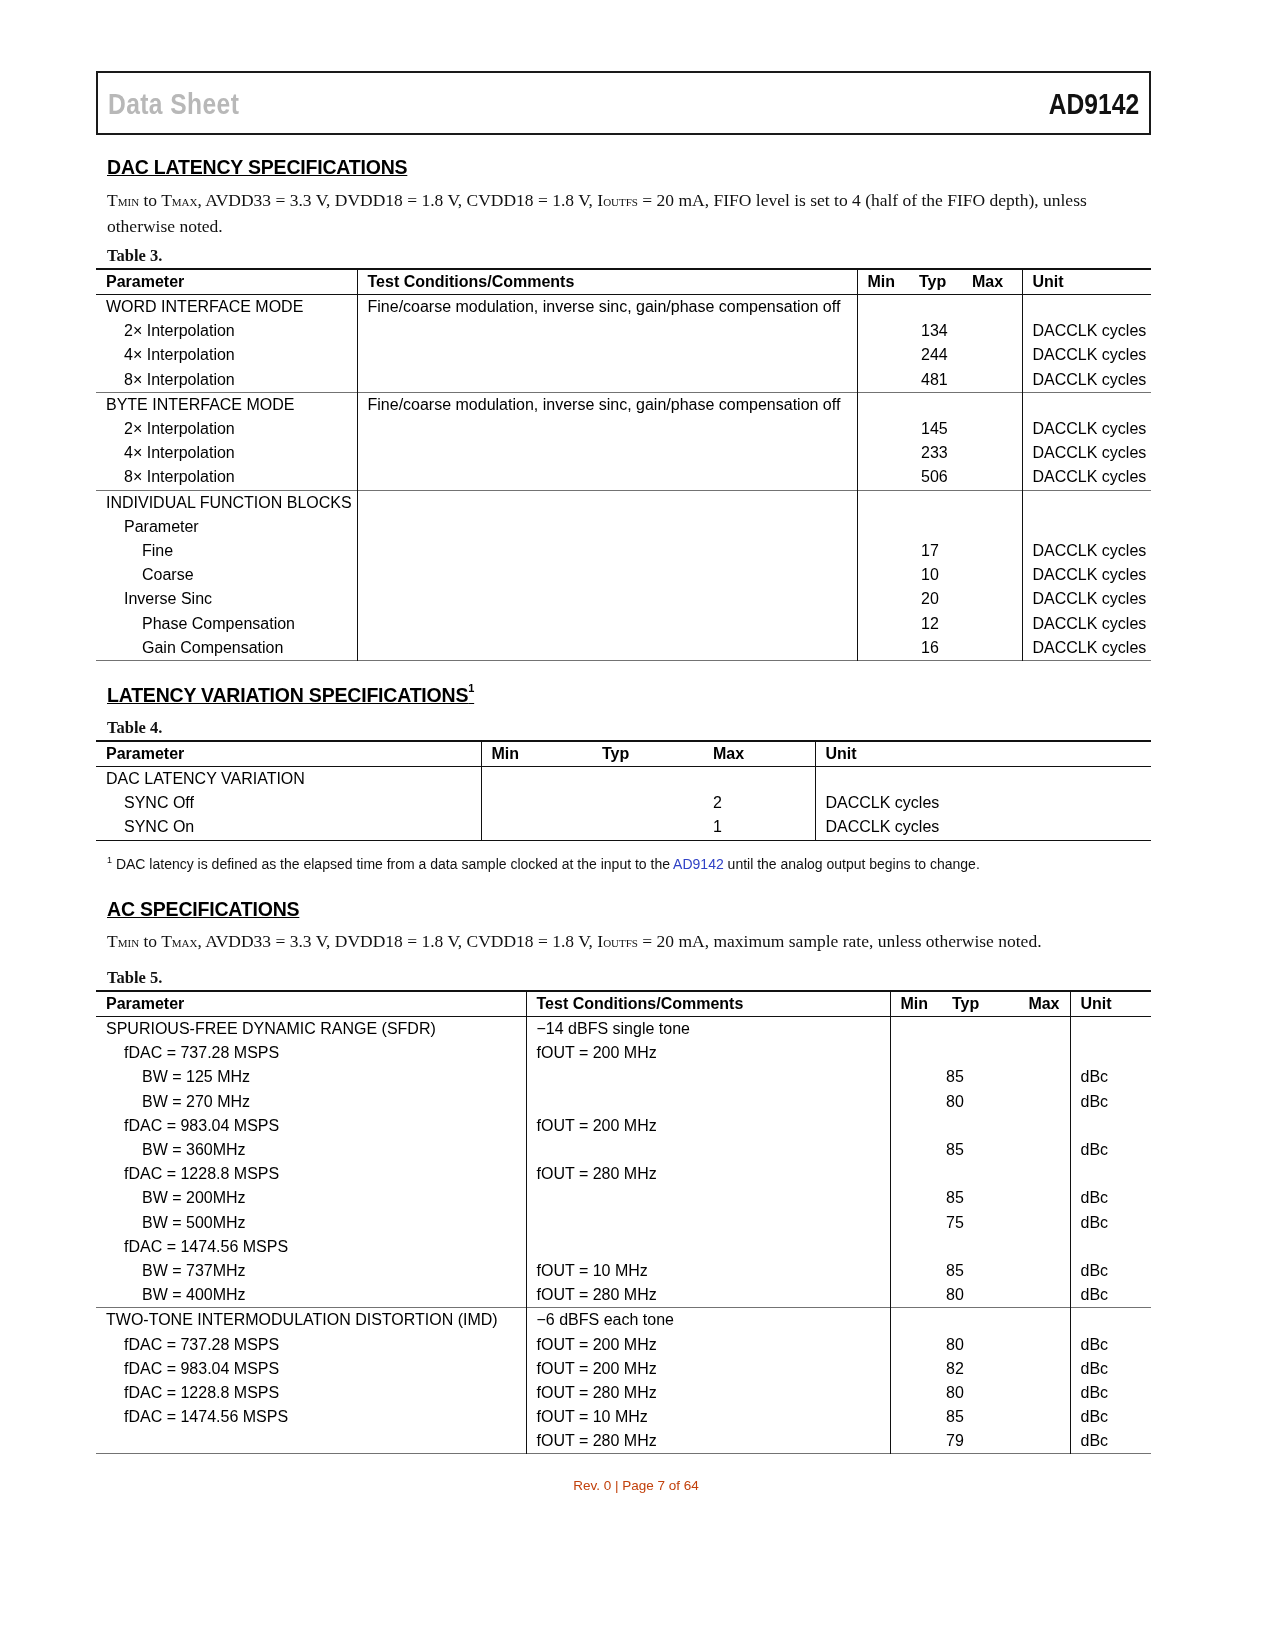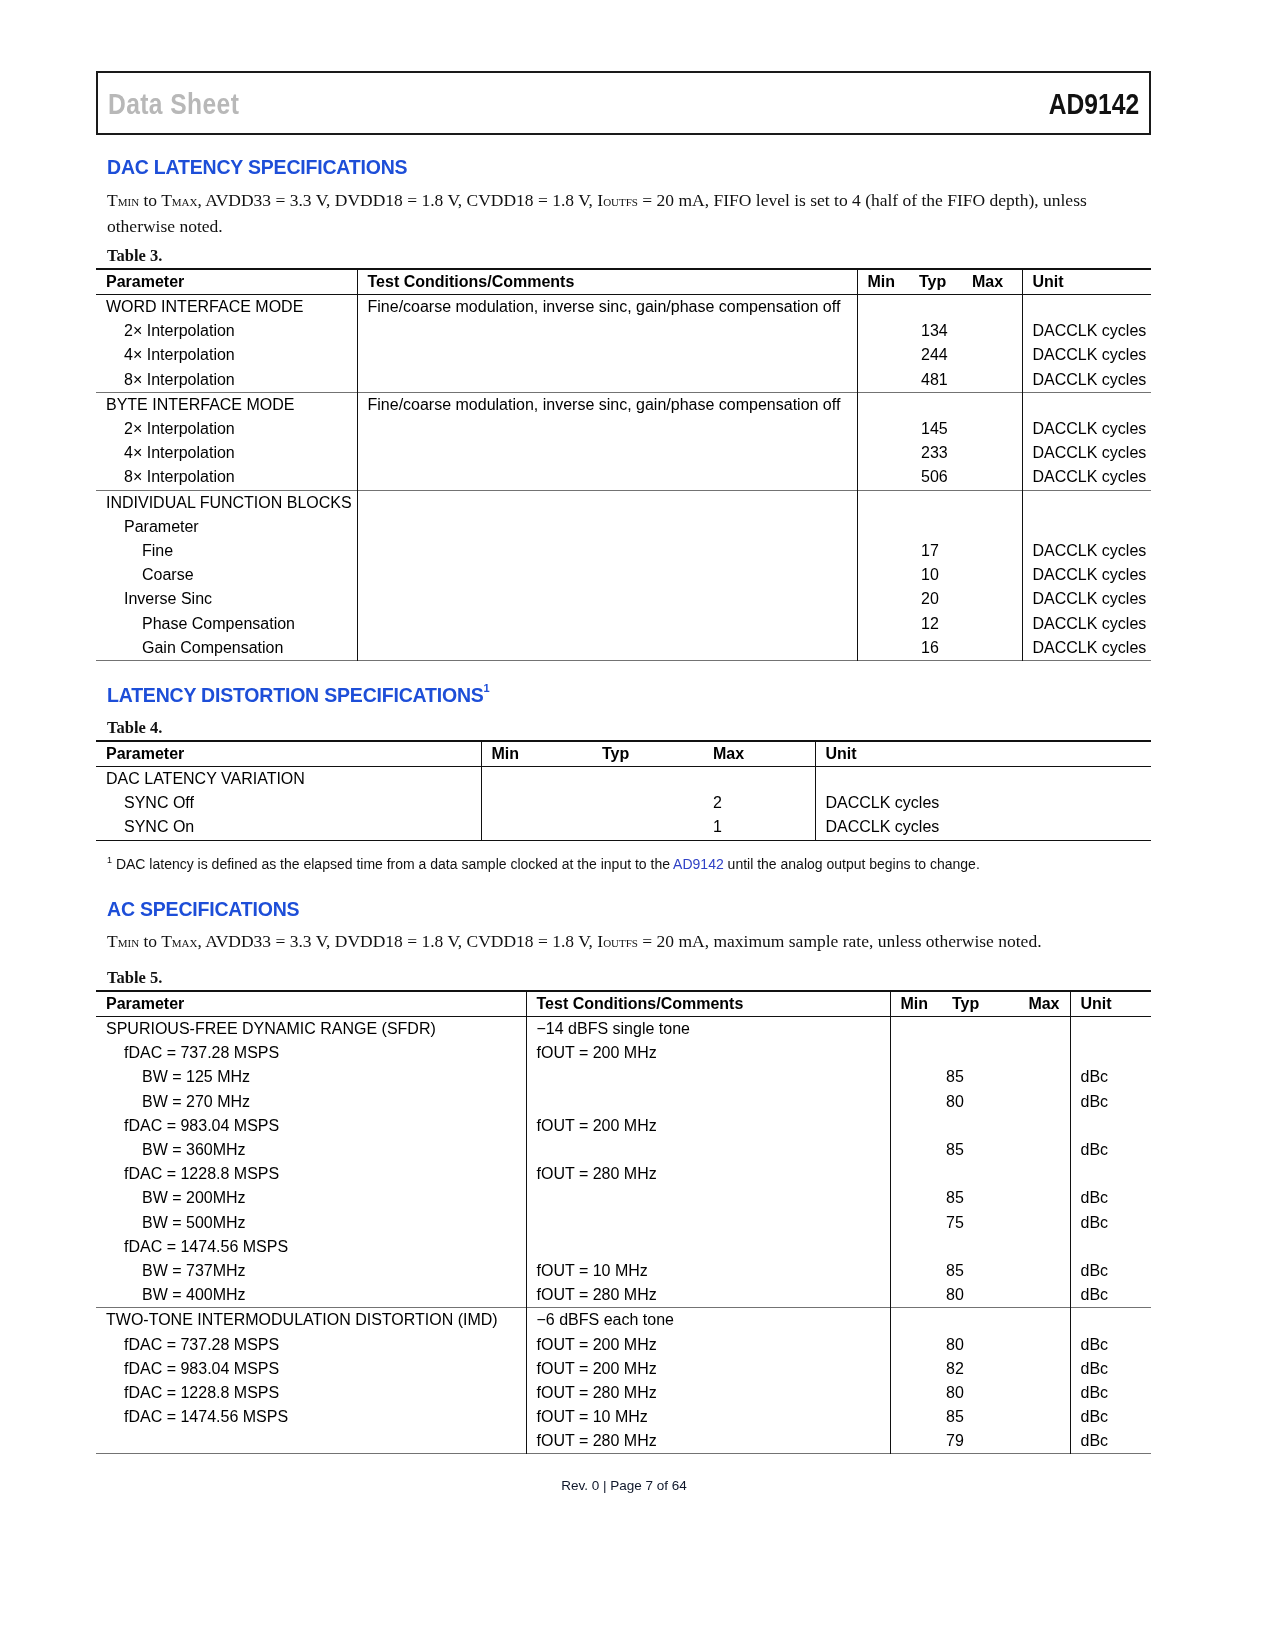--- a/index.html
+++ b/index.html
@@ -1,39 +1,39 @@
 <!DOCTYPE html>
 <html><head>
 <meta charset="utf-8">
 <style>
   html, body { margin: 0; padding: 0; background: #ffffff; }
   body { width: 1275px; height: 1650px; position: relative; font-family: "Liberation Sans", sans-serif; color: #111; }
   .header-box { position: absolute; left: 96px; top: 71px; width: 1055px; height: 64px; border: 2px solid #1a1a1a; box-sizing: border-box; }
   .header-left { position: absolute; left: 10px; top: 14px; font-family: "Liberation Sans", sans-serif; font-weight: bold; font-size: 30px; color: #b8b8b8; transform: scaleX(0.82); transform-origin: left center; letter-spacing: 0.5px; }
   .header-right { position: absolute; right: 10px; top: 14px; font-weight: bold; font-size: 30px; color: #111; transform: scaleX(0.82); transform-origin: right center; }
-  .section-title { position: absolute; left: 107px; font-weight: bold; font-size: 19.5px; color: #1d4ed8; letter-spacing: -0.2px; }
+  .section-title { position: absolute; left: 107px; font-weight: bold; font-size: 19.5px; color: #000000; letter-spacing: -0.2px; text-decoration: underline; }
   .section-title sup { font-size: 11px; vertical-align: top; position: relative; top: -2px; }
   .cond { position: absolute; left: 107px; width: 1040px; font-family: "Liberation Serif", serif; font-size: 17.5px; line-height: 24px; color: #111; }
   .cond .sub { font-size: 11px; text-transform: uppercase; }
   .table-caption { position: absolute; left: 107px; font-family: "Liberation Serif", serif; font-weight: bold; font-size: 16.5px; }
   table.spec { position: absolute; left: 96px; border-collapse: collapse; font-family: "Liberation Sans", sans-serif; font-size: 16px; color: #000000; }
   table.spec th { font-weight: bold; text-align: left; height: 24px; padding: 0 0 0 10px; border-bottom: 1px solid #111; }
   table.spec thead tr { border-top: 2px solid #111; }
   table.spec td { height: 24.2px; padding: 0 0 0 10px; white-space: nowrap; vertical-align: middle; }
   table.spec .vr { border-right: 1px solid #111; }
   table.spec tbody.grp { border-bottom: 1px solid #737373; }
   table.spec tbody.last { border-bottom: 1px solid #111; }
   .i1 { padding-left: 28px !important; }
   .i2 { padding-left: 46px !important; }
   .num { text-align: left; }
   .sub2 { font-size: 16px; text-transform: uppercase; }
   .footnote { position: absolute; left: 107px; top: 855px; font-size: 14px; color: #111; }
   .footnote sup { font-size: 9px; }
   .footnote .link { color: #2f41c6; }
-  .page-footer { position: absolute; left: 0; width: 1248px; top: 1478px; text-align: center; font-size: 13.5px; color: #0f172a; }
+  .page-footer { position: absolute; left: 12px; width: 1248px; top: 1478px; text-align: center; font-size: 13.5px; color: #c2410c; }
 </style>
 </head>
 <body>
 
 <div class="header-box">
   <div class="header-left">Data Sheet</div>
   <div class="header-right">AD9142</div>
 </div>
 
 <div class="section-title" style="top:156px;">DAC LATENCY SPECIFICATIONS</div>
@@ -182,21 +182,21 @@
         <td class="vr i2">Gain Compensation</td>
         <td class="vr"></td>
         <td class="num"></td>
         <td class="num" style="padding-left: 12px;">16</td>
         <td class="num vr"></td>
         <td class="">DACCLK cycles</td>
       </tr>
     </tbody>
   </table>
 
-<div class="section-title" style="top:684px;"><span>LATENCY DISTORTION SPECIFICATIONS</span><sup>1</sup></div>
+<div class="section-title" style="top:684px;"><span>LATENCY VARIATION SPECIFICATIONS</span><sup>1</sup></div>
 <div class="table-caption" style="top:718px;">Table 4.</div>
 
 <table class="spec" id="t4" style="top:740px; width:1055px;">
   <colgroup>
       <col style="width:385px">
       <col style="width:111px">
       <col style="width:111px">
       <col style="width:112px">
       <col style="width:336px">
     </colgroup>

